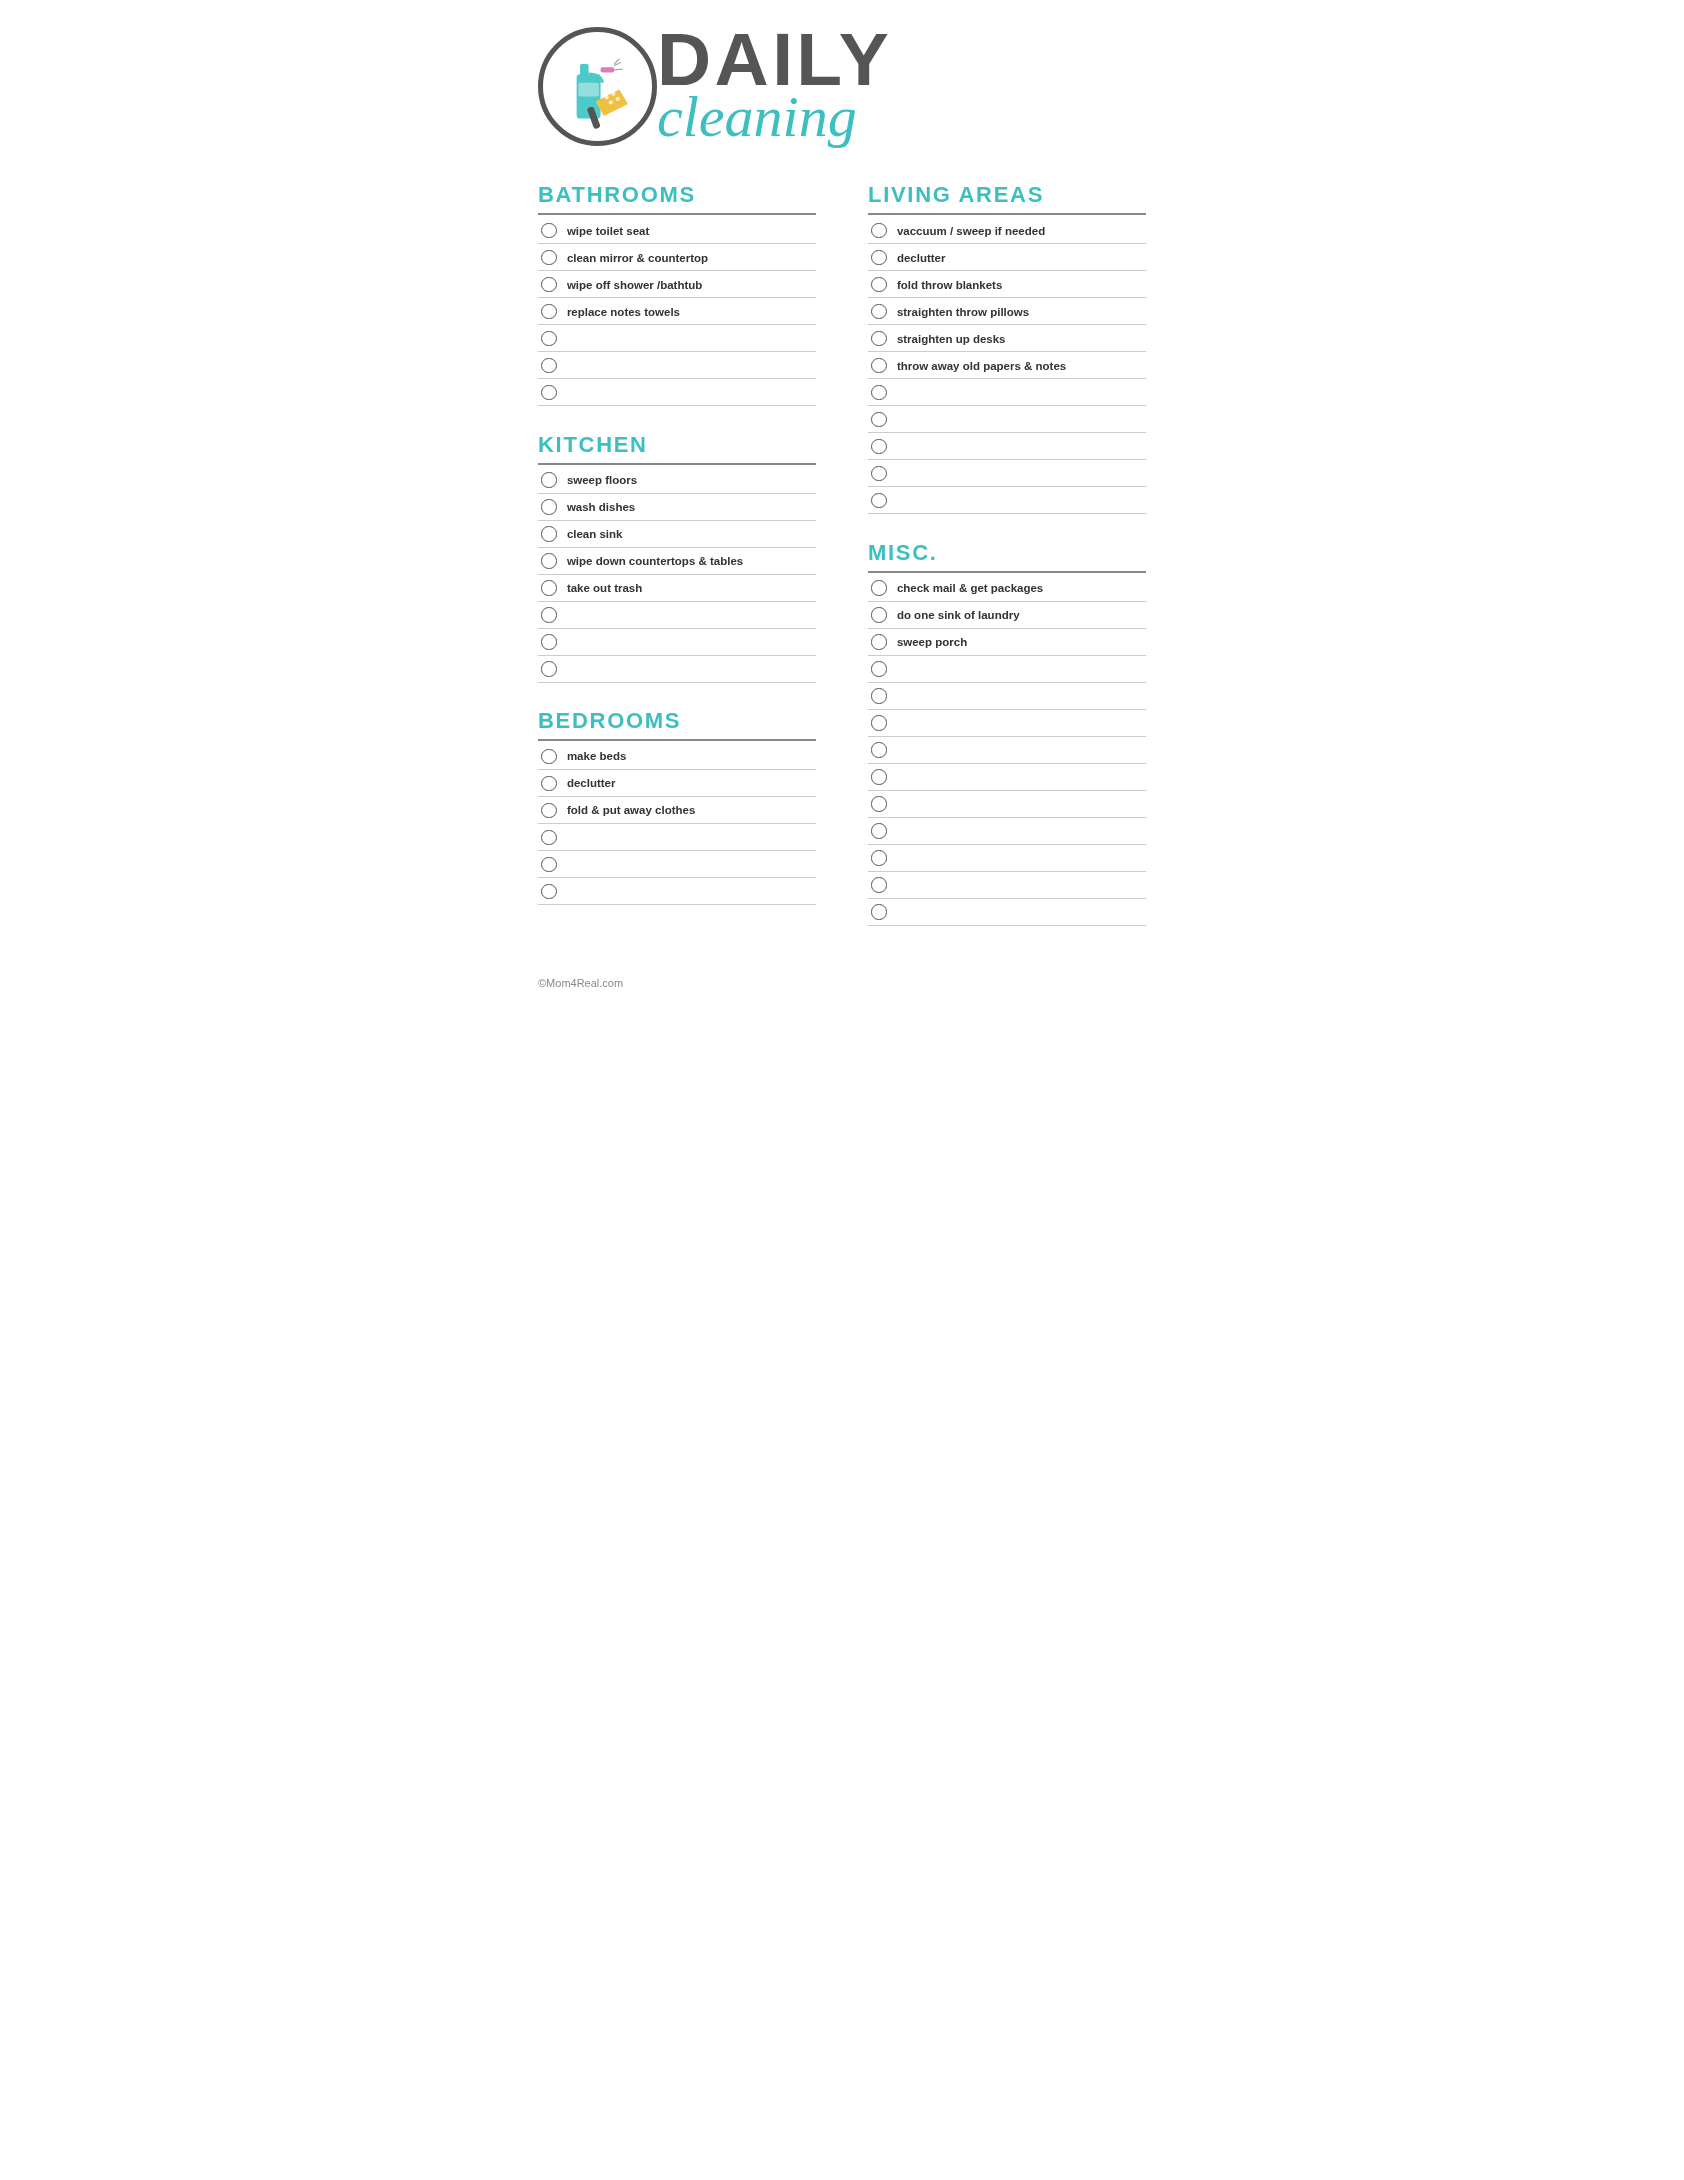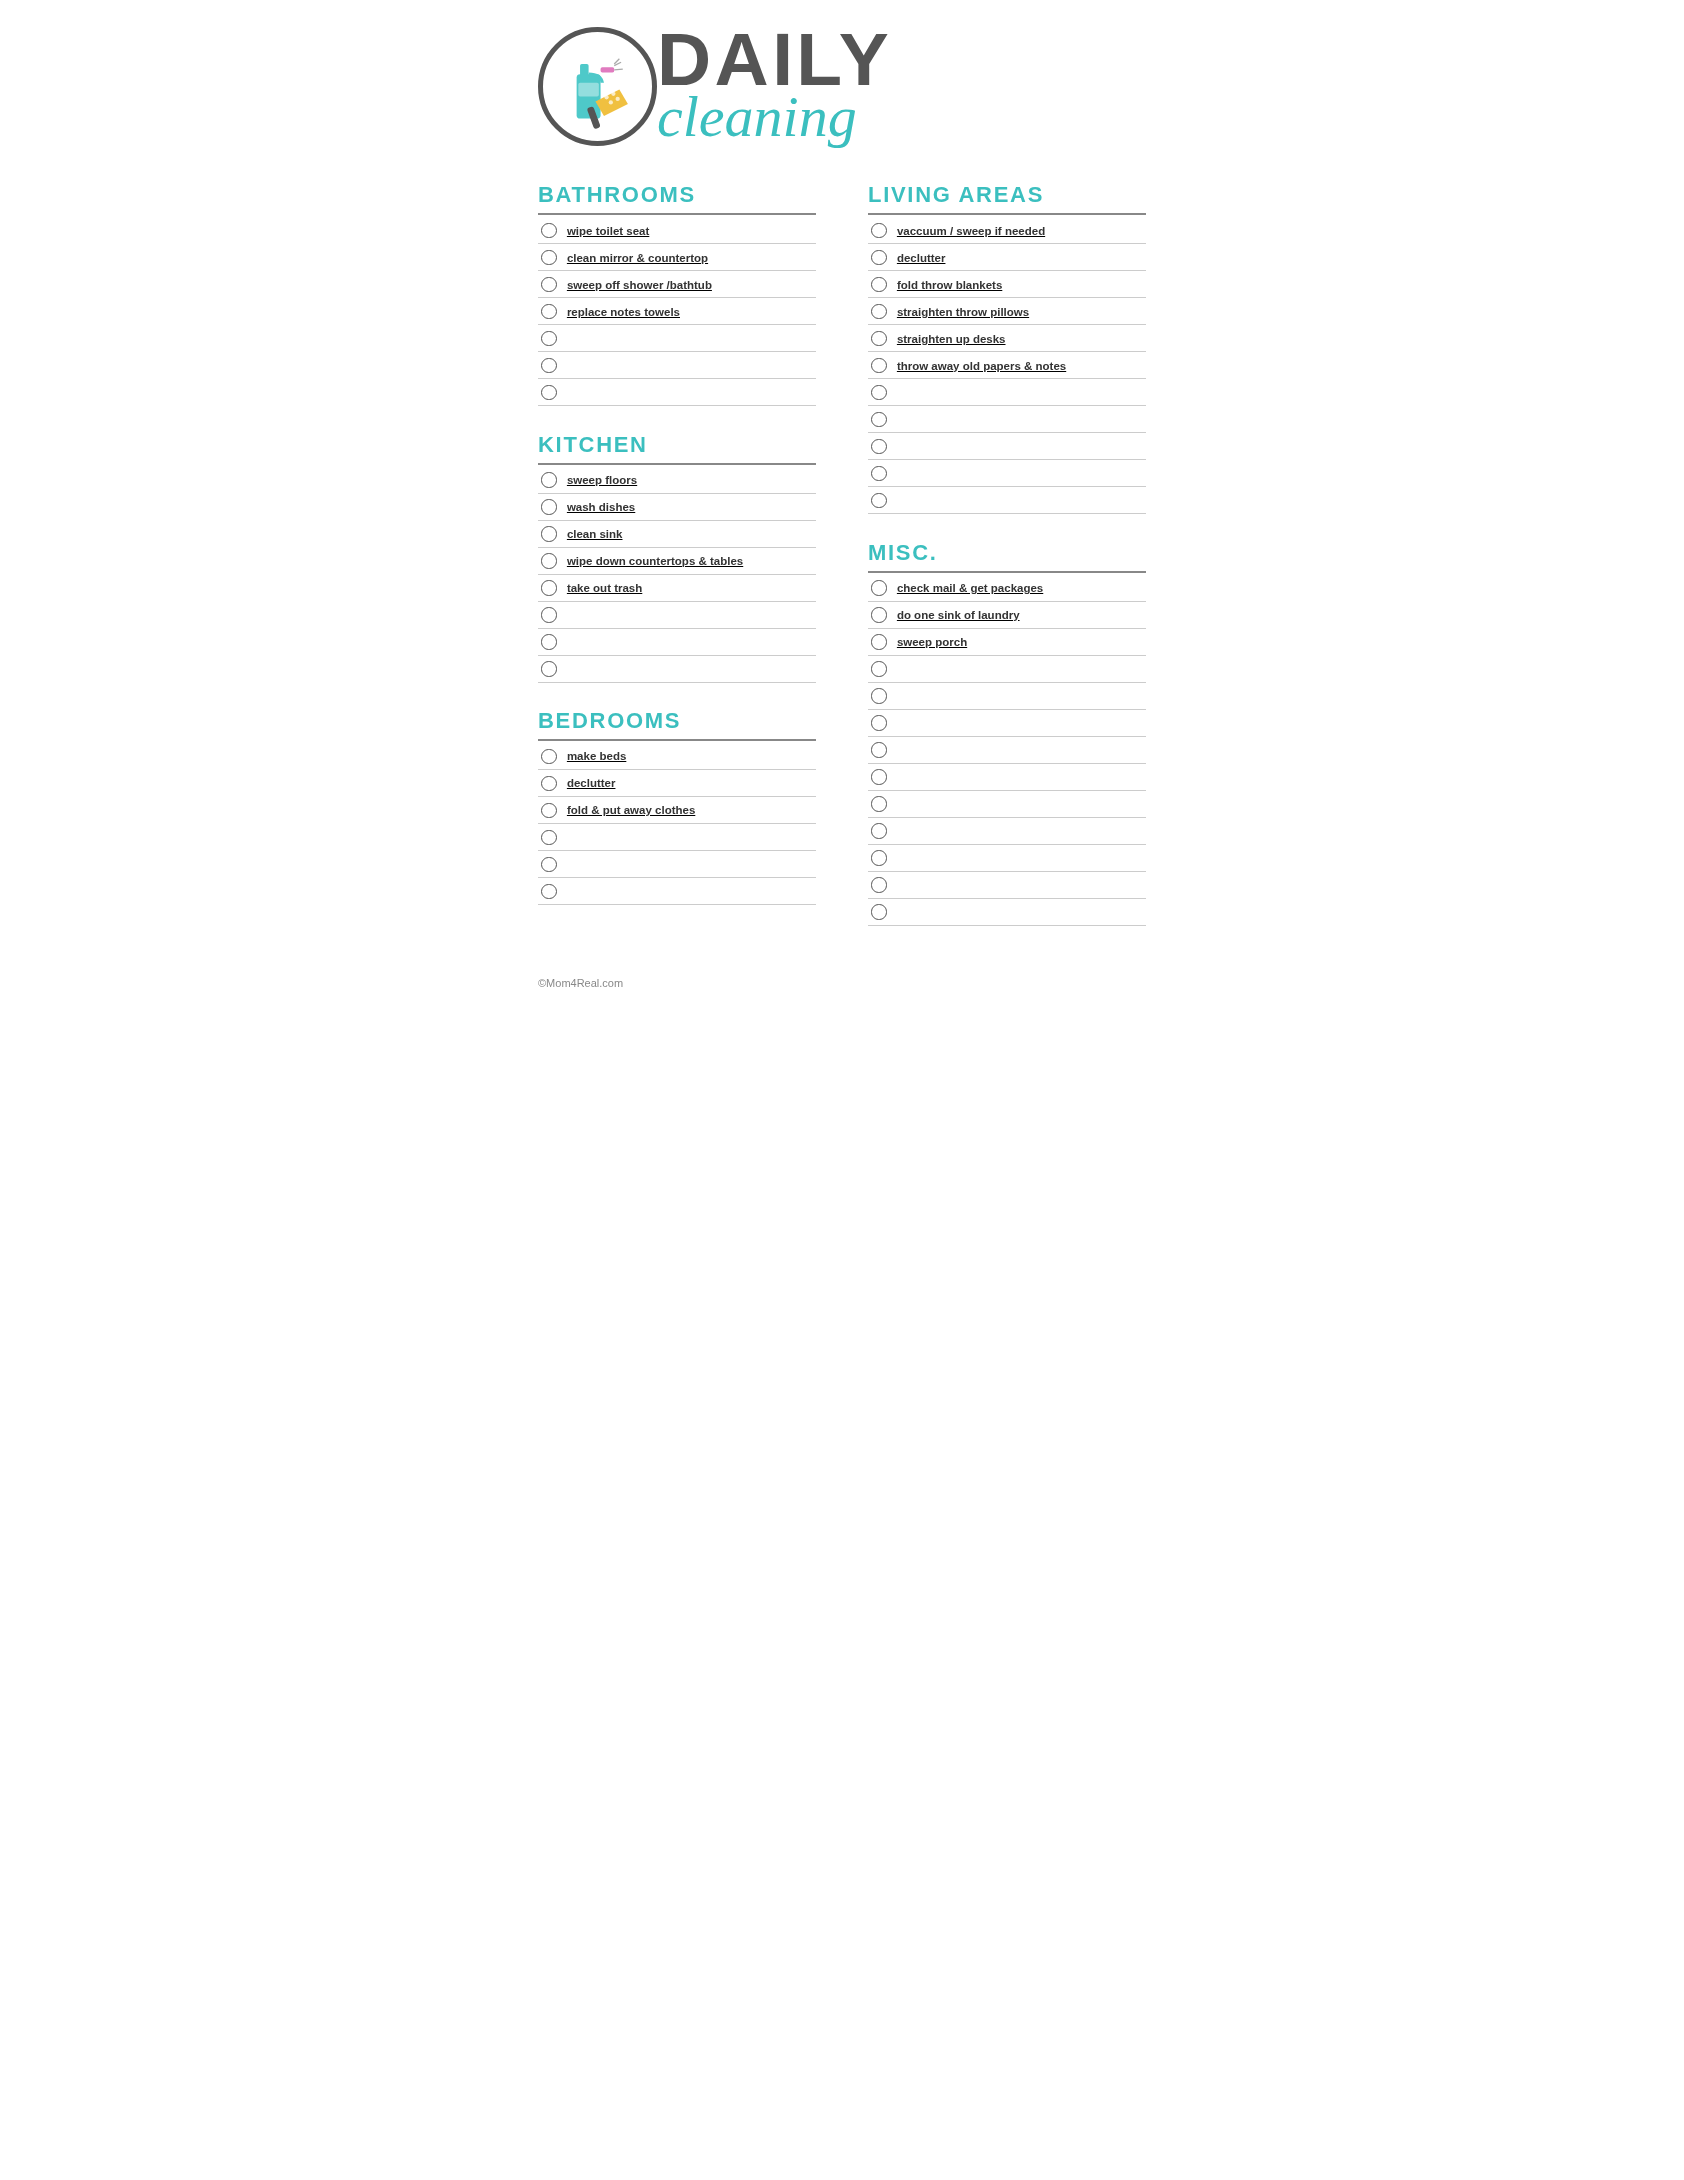--- a/index.html
+++ b/index.html
@@ -95,21 +95,20 @@
       list-style: none;
       padding: 0;
     }
 
     .checklist li {
       display: flex;
       align-items: center;
       padding: 4.3px 0 3.4px 0;
       border-bottom: 0.9px solid #ccc;
       min-height: 27px;
-      text-decoration: underline;
     }
 
     .checklist li:last-child {
       border-bottom: 0.9px solid #ccc;
     }
 
     .circle-check {
       width: 15.3px;
       height: 15.3px;
       border-radius: 50%;
@@ -188,21 +187,21 @@
         <li>
           <span class="circle-check"></span>
           <span class="item-text">wipe toilet seat</span>
         </li>
         <li>
           <span class="circle-check"></span>
           <span class="item-text">clean mirror &amp; countertop</span>
         </li>
         <li>
           <span class="circle-check"></span>
-          <span class="item-text">sweep off shower /bathtub</span>
+          <span class="item-text">wipe off shower /bathtub</span>
         </li>
         <li>
           <span class="circle-check"></span>
           <span class="item-text">replace notes towels</span>
         </li>
         <li class="empty-item">
           <span class="circle-check"></span>
         </li>
         <li class="empty-item">
           <span class="circle-check"></span>

